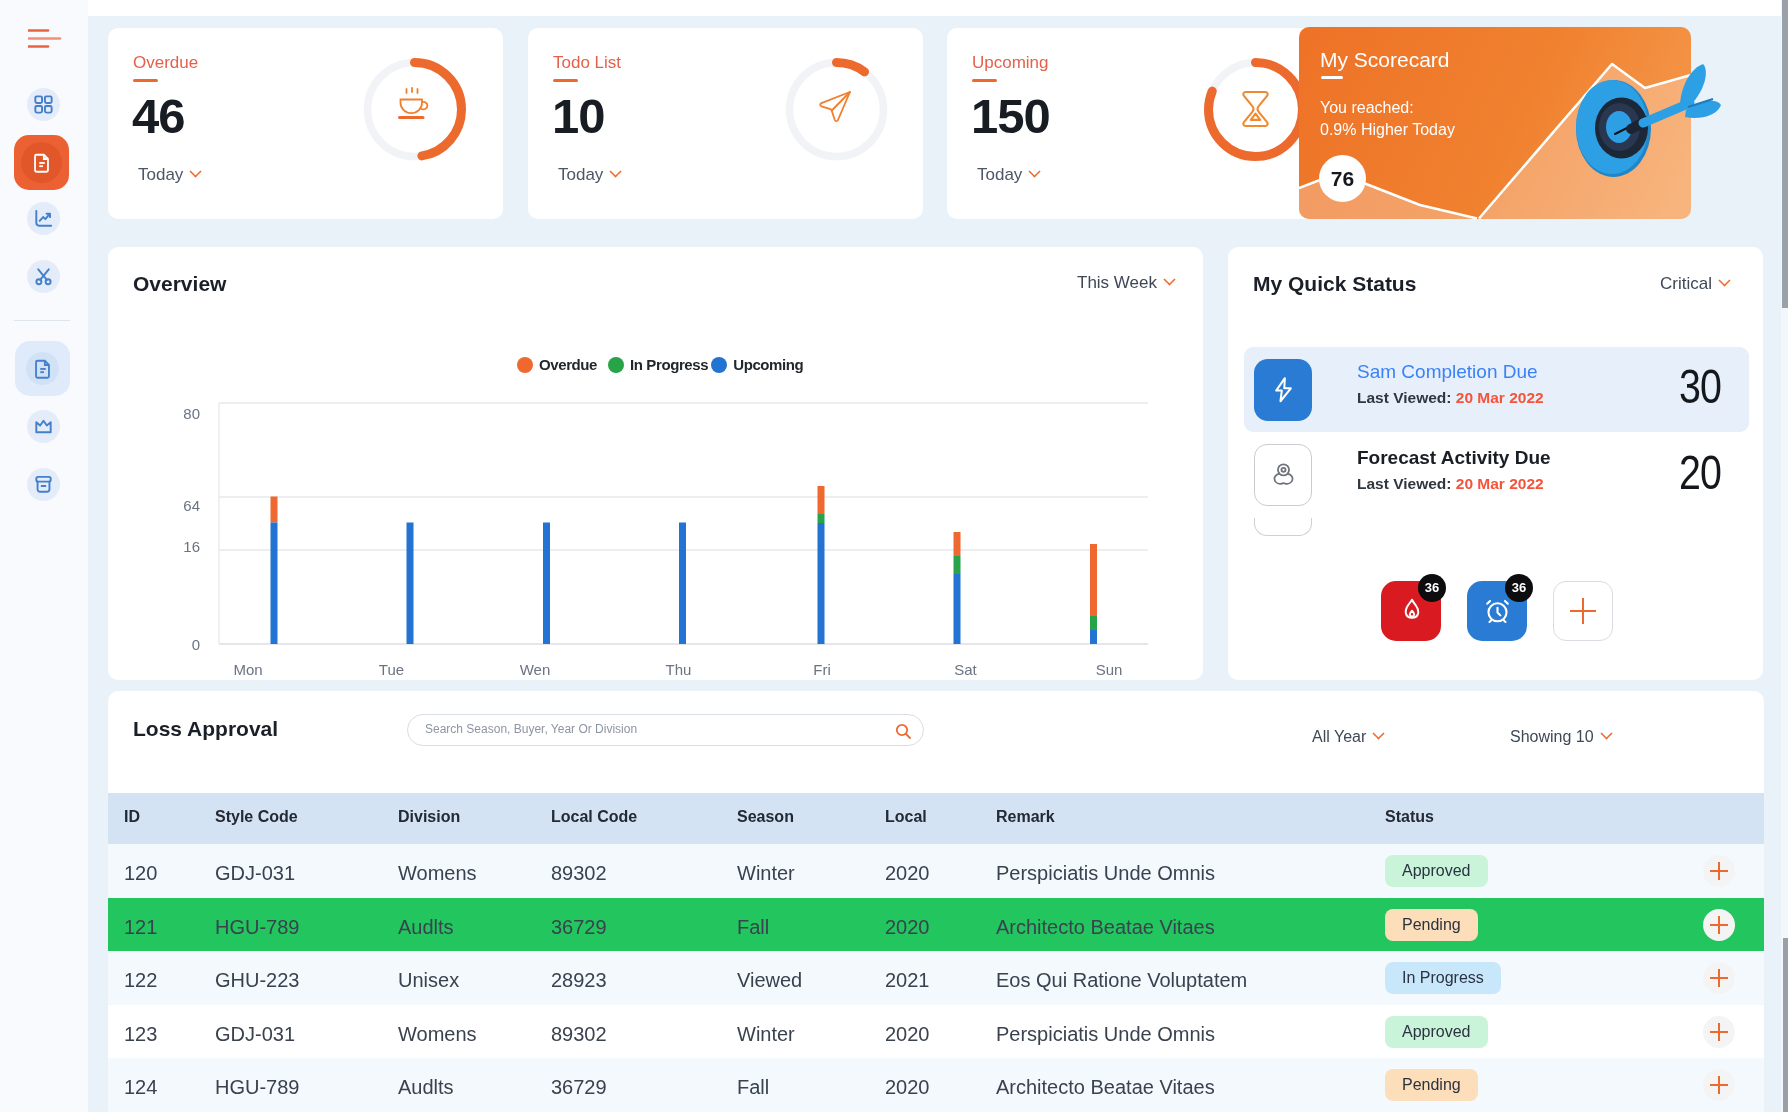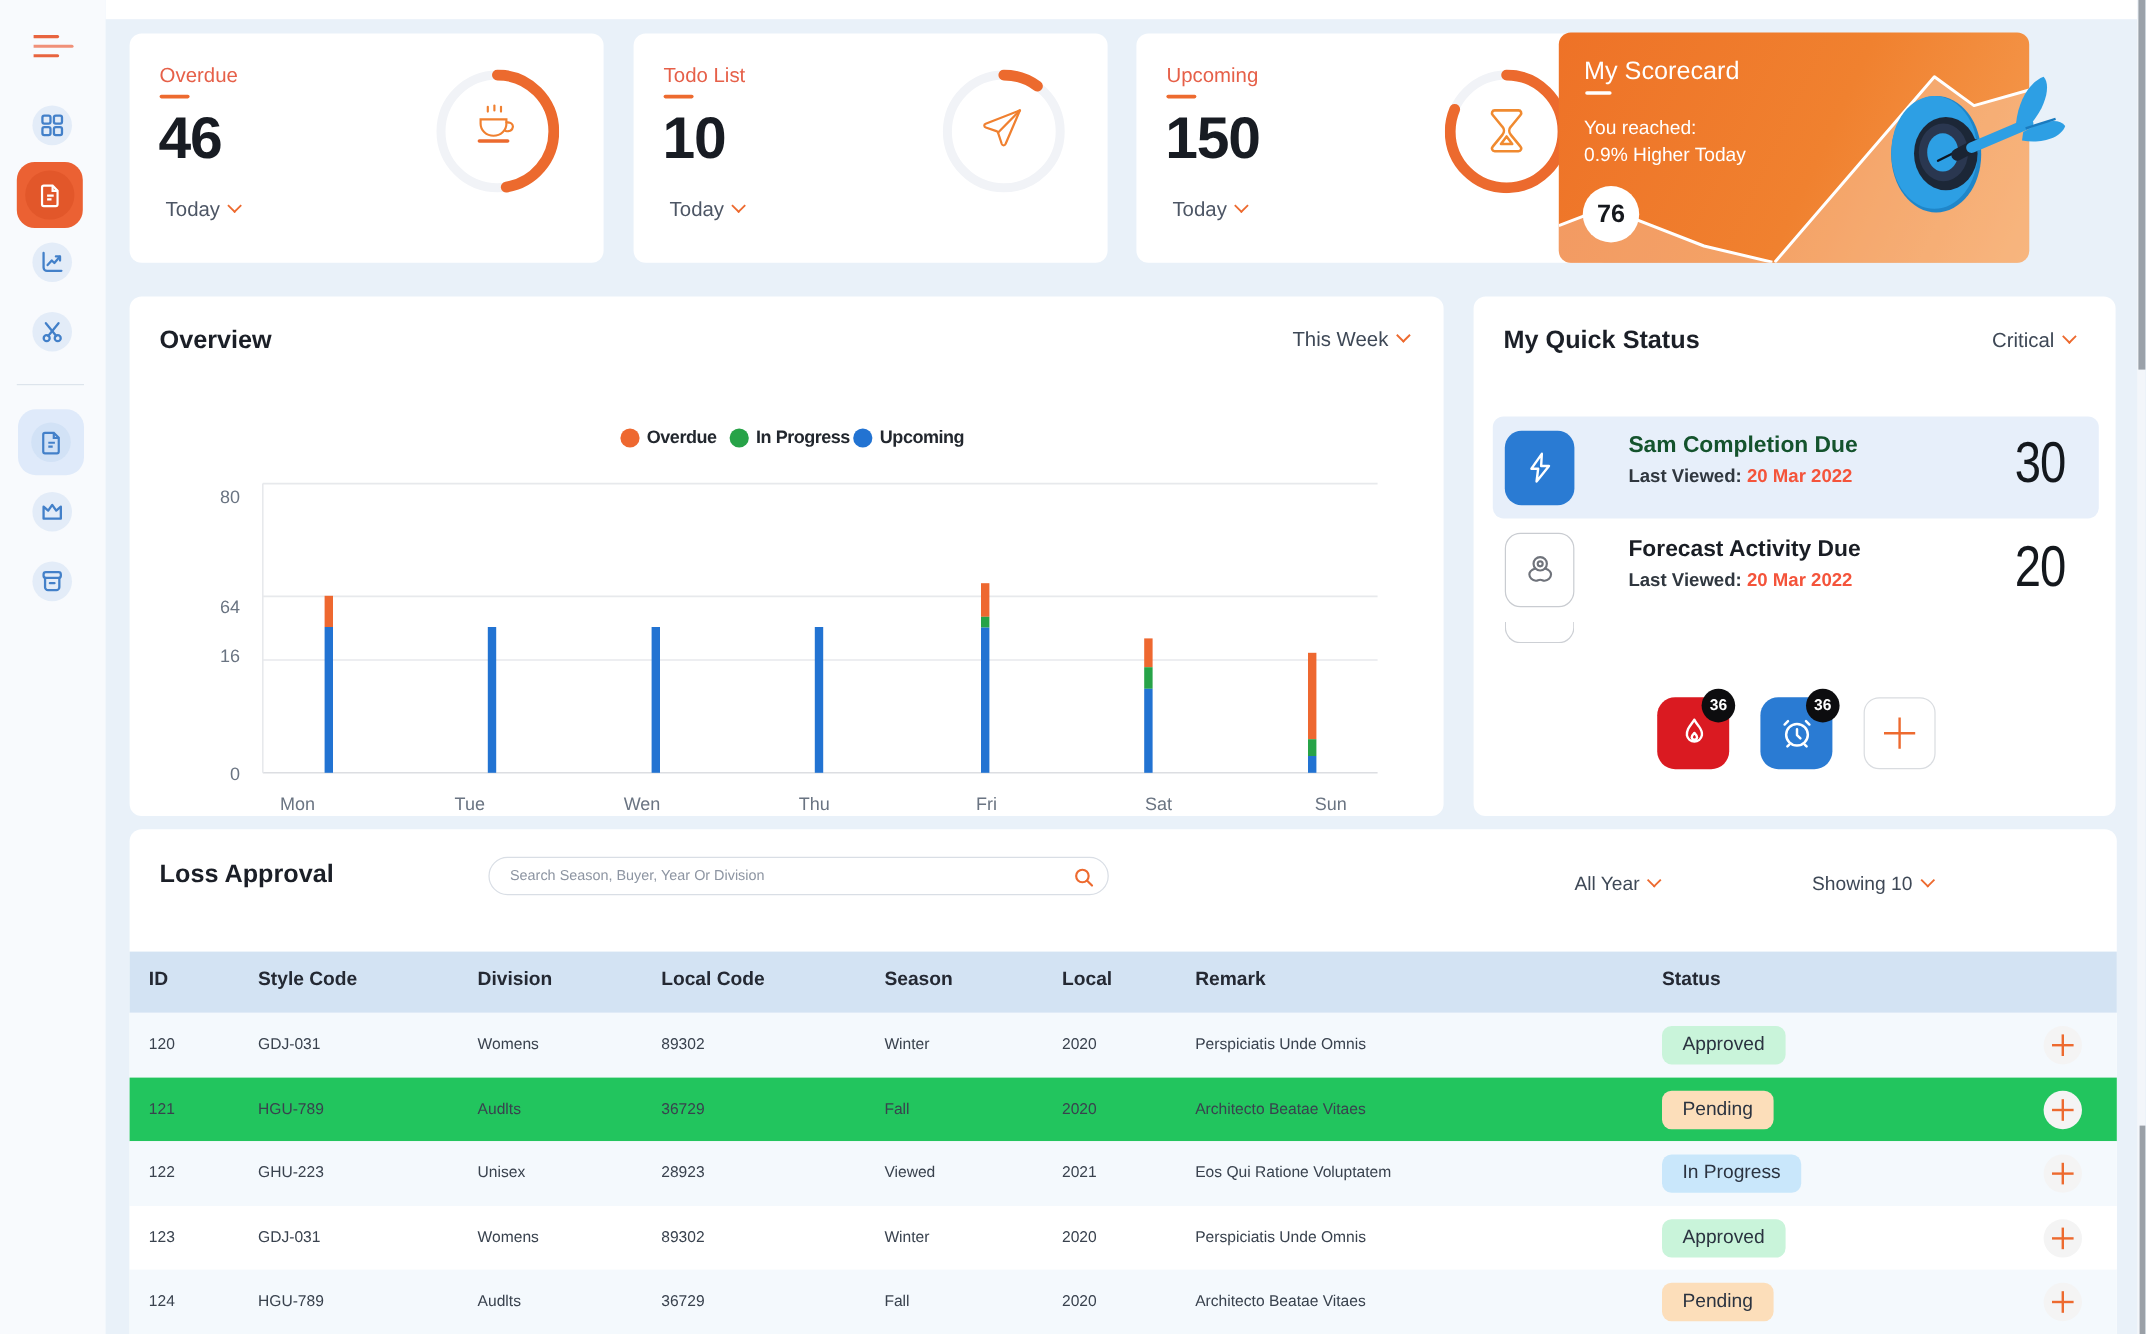--- a/index.html
+++ b/index.html
@@ -9,21 +9,21 @@
 .card { position:absolute; background:#fff; border-radius:10px; }
 .saltitle { color:#e66049; font-size:17px; }
 .salline { position:absolute; width:25px; height:3px; background:#ed6a2f; border-radius:2px; }
 .bignum { position:absolute; font-size:49px; font-weight:bold; color:#181c23; letter-spacing:-1px; }
 .today { position:absolute; font-size:17px; color:#4d5665; }
 .chev { display:inline-block; width:11px; height:11px; border-right:2px solid #ed6a2f; border-bottom:2px solid #ed6a2f; transform:rotate(45deg) scale(0.78); margin-left:7px; margin-bottom:3px; }
 .paneltitle { position:absolute; font-size:21px; font-weight:bold; color:#1b1f27; }
 .ddright { position:absolute; font-size:17px; color:#3e4856; }
 .hcell { top:15px; font-size:16px; font-weight:bold; color:#242933; }
 .trow { position:absolute; left:108px; width:1656px; height:53.6px; }
-.cell { position:absolute; top:18px; font-size:13px; color:#39424e; }
+.cell { position:absolute; top:18px; font-size:20px; color:#39424e; }
 .badge { position:absolute; top:11px; left:1277px; height:32px; line-height:32px; padding:0 17px; border-radius:8px; font-size:16px; color:#2b3340; }
 .b-app { background:#c9f4da; }
 .b-pen { background:#fcdeba; }
 .b-inp { background:#c9e7fb; }
 .pluswrap { position:absolute; left:1595px; top:11px; width:32px; height:32px; border-radius:50%; background:#f4f4f4; }
 .plus { position:absolute; left:1602px; top:18px; width:18px; height:18px; }
 .plus:before { content:""; position:absolute; left:8px; top:0; width:2px; height:18px; background:#ed6a2f; }
 .plus:after { content:""; position:absolute; left:0; top:8px; width:18px; height:2px; background:#ed6a2f; }
 </style>
 </head>
@@ -240,21 +240,21 @@
 
 <div class="card" style="left:1228px; top:247px; width:535px; height:433px;">
   <div class="paneltitle" style="left:25px; top:25px;">My Quick Status</div>
   <div class="ddright" style="left:432px; top:27px;">Critical<span class="chev"></span></div>
 
   <div class="abs" style="left:16px; top:100px; width:505px; height:85px; background:#e7effa; border-radius:9px;"></div>
   <div class="abs" style="left:26px; top:112px; width:58px; height:62px; background:#2a7bd3; border-radius:14px;"></div>
   <svg class="abs" style="left:42px; top:128px;" width="27" height="30" viewBox="0 0 24 26" fill="none" stroke="#fff" stroke-width="1.8" stroke-linejoin="round">
     <path d="M13.2 2.5 L5.5 13.5 h5 l-1.2 9.5 L18.5 11.5 h-5.8 Z"></path>
   </svg>
-  <div class="abs" style="left:129px; top:114px; font-size:19px; font-weight:bold; color:#14532d;">Sam Completion Due</div>
+  <div class="abs" style="left:129px; top:114px; font-size:19px; font-weight:normal; color:#3b82f6;">Sam Completion Due</div>
   <div class="abs" style="left:129px; top:142px; font-size:15.5px; color:#30373f; font-weight:bold;">Last Viewed: <span style="color:#f4543b;">20 Mar 2022</span></div>
   <div class="abs" style="left:451px; top:112px; font-size:48px; color:#14181d; letter-spacing:-1px; transform:scaleX(0.82); transform-origin:left top;">30</div>
 
   <div class="abs" style="left:26px; top:197px; width:58px; height:62px; background:#fff; border:1.6px solid #c9ccd1; border-radius:13px;"></div>
   <svg class="abs" style="left:40px; top:211px;" width="31" height="33" viewBox="0 0 24 24" fill="none" stroke="#6f737b" stroke-width="1.4" stroke-linecap="round" stroke-linejoin="round">
     <circle cx="12" cy="8.4" r="4.3"></circle>
     <circle cx="12" cy="8.4" r="1.6"></circle>
     <path d="M8.8 11.4 C6.5 12.2 5 13.6 5 15.2 C5 17.4 7 19 9.2 19.3 C10.3 19.45 10.8 18.7 12 18.7 C13.2 18.7 13.7 19.45 14.8 19.3 C17 19 19 17.4 19 15.2 C19 13.6 17.5 12.2 15.2 11.4"></path>
   </svg>
   <div class="abs" style="left:129px; top:200px; font-size:19px; font-weight:bold; color:#191d24;">Forecast Activity Due</div>

